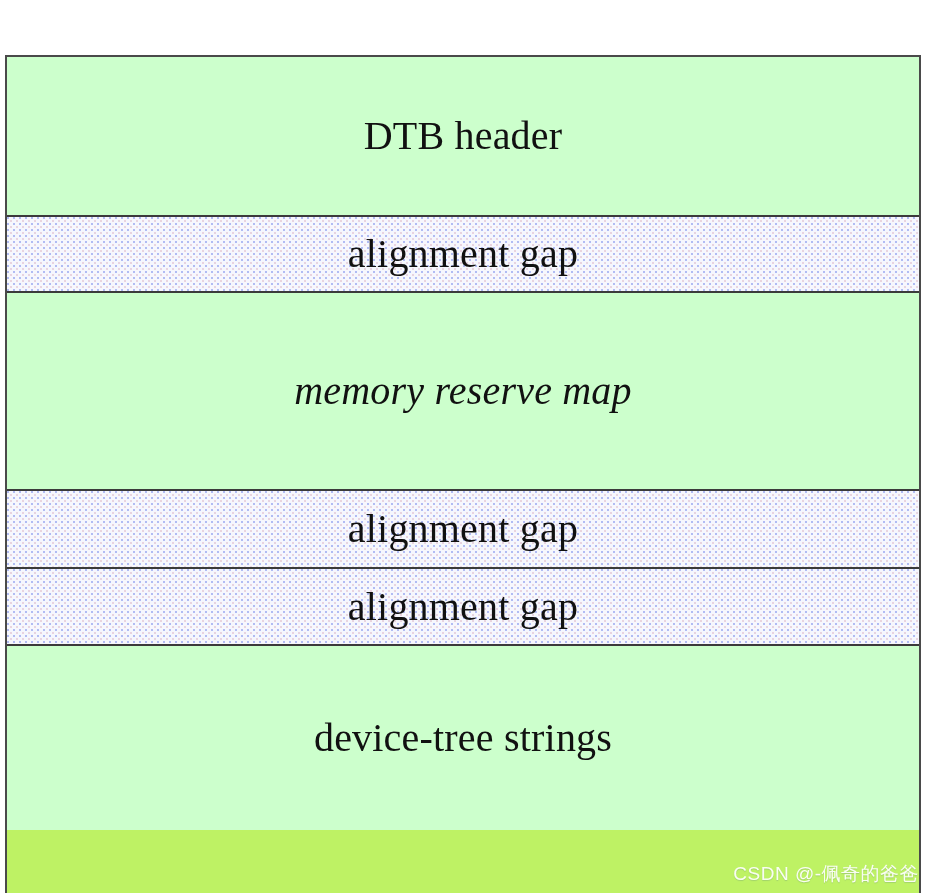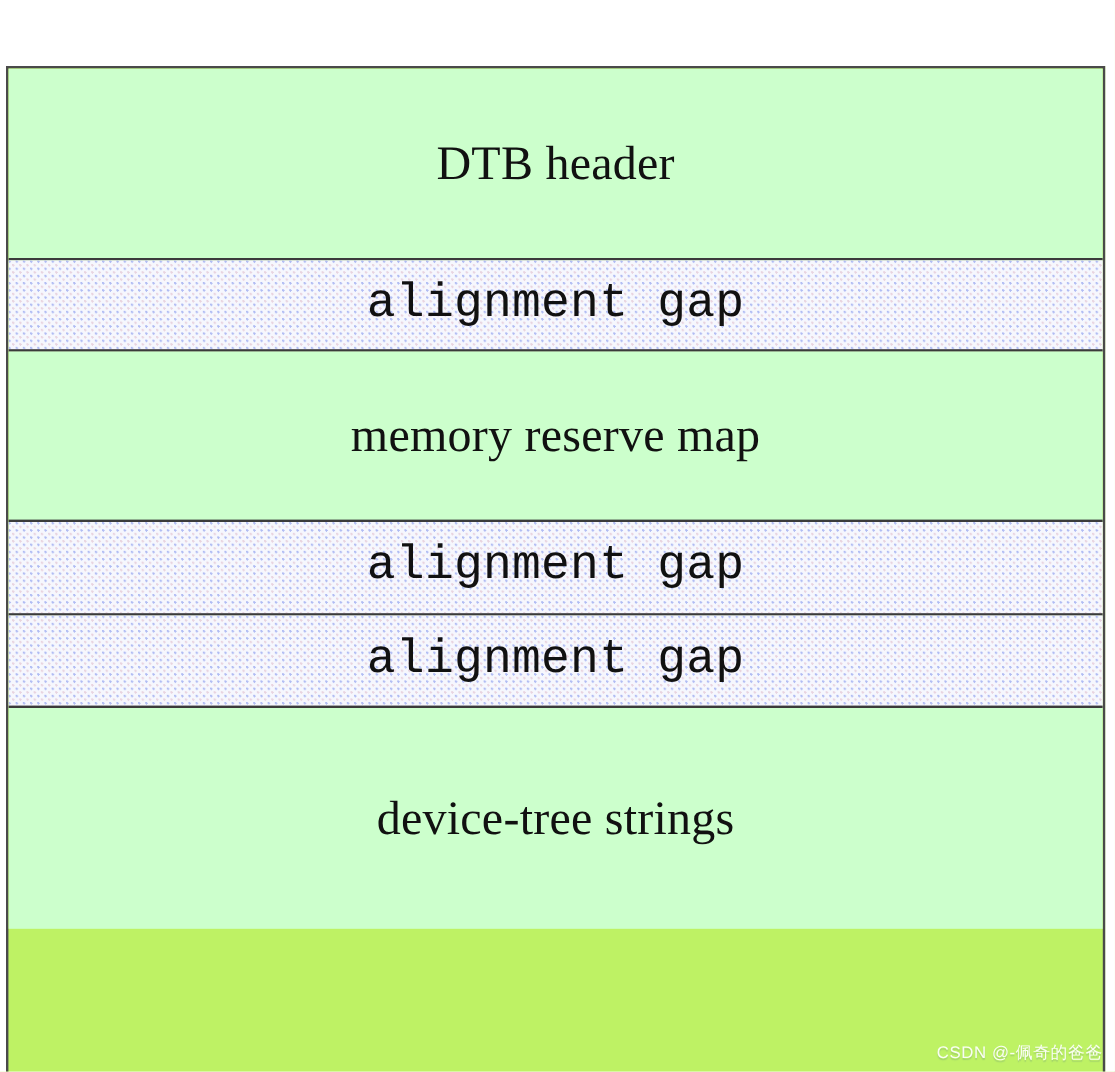--- a/index.html
+++ b/index.html
@@ -56,51 +56,50 @@
 
   
   .row.gap {
     background-color: #eceefb;
     background-image:
       radial-gradient(circle at 1px 1px, rgba(120,140,235,0.55) 0.9px, transparent 1.1px),
       radial-gradient(circle at 4px 4px, rgba(215,170,190,0.45) 0.9px, transparent 1.1px),
       linear-gradient(0deg, rgba(255,255,255,0.55), rgba(255,255,255,0.55));
     background-size: 6px 6px, 6px 6px, 100% 100%;
     background-position: 0 0, 0 0, 0 0;
-    font-family: Liberation Mono, monospace;
   }
 
   
   .row-label {
     font-size: 40px;
     line-height: 1.35;
     letter-spacing: 0.2px;
     white-space: nowrap;
     user-select: none;
   }
   .row-label.sub {
     margin-top: -2px;
   }
 
   
   .h-header   { height: 160px; }
   .h-gap1     { height: 76px;  }
-  .h-mrm      { height: 142px; }
+  .h-mrm      { height: 198px; font-style: italic; }
   .h-gap2     { height: 78px;  }
   .h-dts      { height: 160px; }
   .h-gap3     { height: 77px;  }
   .h-strings  { height: 184px; }
 
   
   #watermark {
     position: absolute;
     right: 10px;
     bottom: 6px;
     font-family: "Liberation Sans", "DejaVu Sans", sans-serif;
-    font-size: 14px;
+    font-size: 19px;
     color: #ffffff;
     opacity: 0.92;
     text-shadow: 0 1px 1px rgba(120,160,120,0.45);
     letter-spacing: 0.5px;
     white-space: nowrap;
     user-select: none;
     pointer-events: none;
   }
 </style>
 </head>

